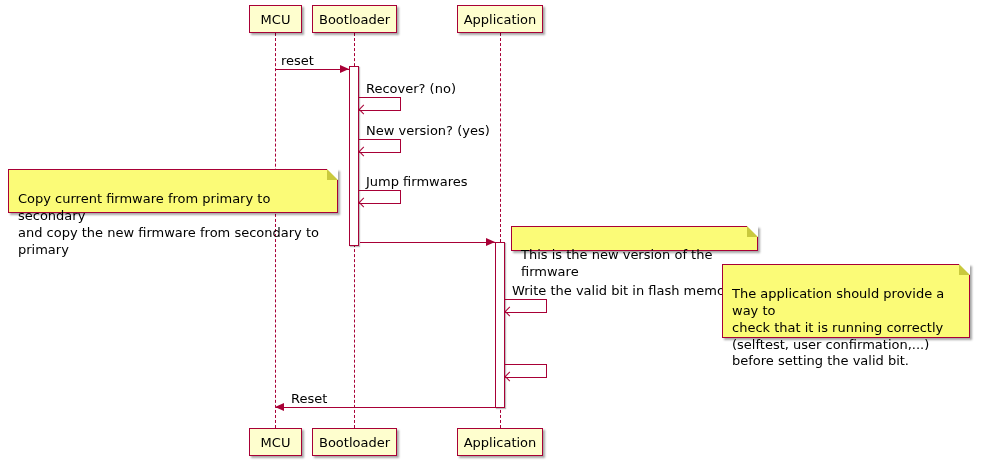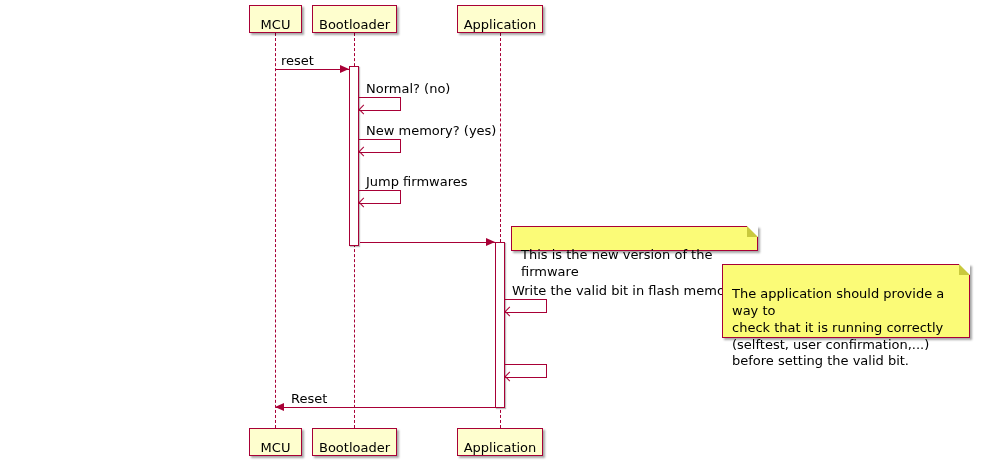--- a/index.html
+++ b/index.html
@@ -23,21 +23,21 @@
     border-left: 1px dashed #A80036;
   }
 
   .participant {
     position: absolute;
     height: 28px;
     background: #FEFECE;
     border: 1px solid #A80036;
     box-shadow: 2px 2px 2px rgba(0,0,0,0.35);
     display: flex;
-    align-items: flex-end;
+    align-items: center;
     justify-content: center;
     font-size: 13px;
     z-index: 3;
   }
 
   .activation {
     position: absolute;
     width: 10px;
     background: #ffffff;
     border: 1px solid #A80036;
@@ -144,32 +144,36 @@
     <span>Application</span>
   </div>
 
   <div class="activation" style="left:349px;top:66px;height:180px"></div>
   <div class="activation" style="left:495px;top:242px;height:166px"></div>
 
   <span class="msg-label" style="left:281px;top:53px">reset</span>
   <div class="msg-line" style="left:276px;top:69px;width:73px"></div>
   <span class="arrow-right" style="left:340px;top:65px"></span>
 
-  <span class="msg-label" style="left:366px;top:81px">Normal? (no)</span>
+  <span class="msg-label" style="left:366px;top:81px">Recover? (no)</span>
   <div class="self-loop" style="left:359px;top:97px"></div>
   <span class="chev-left" style="left:360px;top:106px"></span>
 
-  <span class="msg-label" style="left:366px;top:123px">New memory? (yes)</span>
+  <span class="msg-label" style="left:366px;top:123px">New version? (yes)</span>
   <div class="self-loop" style="left:359px;top:139px"></div>
   <span class="chev-left" style="left:360px;top:148px"></span>
 
   <span class="msg-label" style="left:366px;top:174px">Jump firmwares</span>
   <div class="self-loop" style="left:359px;top:190px"></div>
   <span class="chev-left" style="left:360px;top:199px"></span>
 
+  <div class="note" style="left:8px;top:169px;width:330px;height:44px">
+    <span class="fold"></span><span>Copy current firmware from primary to secondary
+and copy the new firmware from secondary to primary</span>
+  </div>
 
   <div class="msg-line" style="left:360px;top:242px;width:135px"></div>
   <span class="arrow-right" style="left:486px;top:238px"></span>
 
   <div class="note" style="left:722px;top:264px;width:248px;height:74px">
     <span class="fold"></span><span>The application should provide a way to
 check that it is running correctly
 (selftest, user confirmation,...)
 before setting the valid bit.</span>
   </div>

